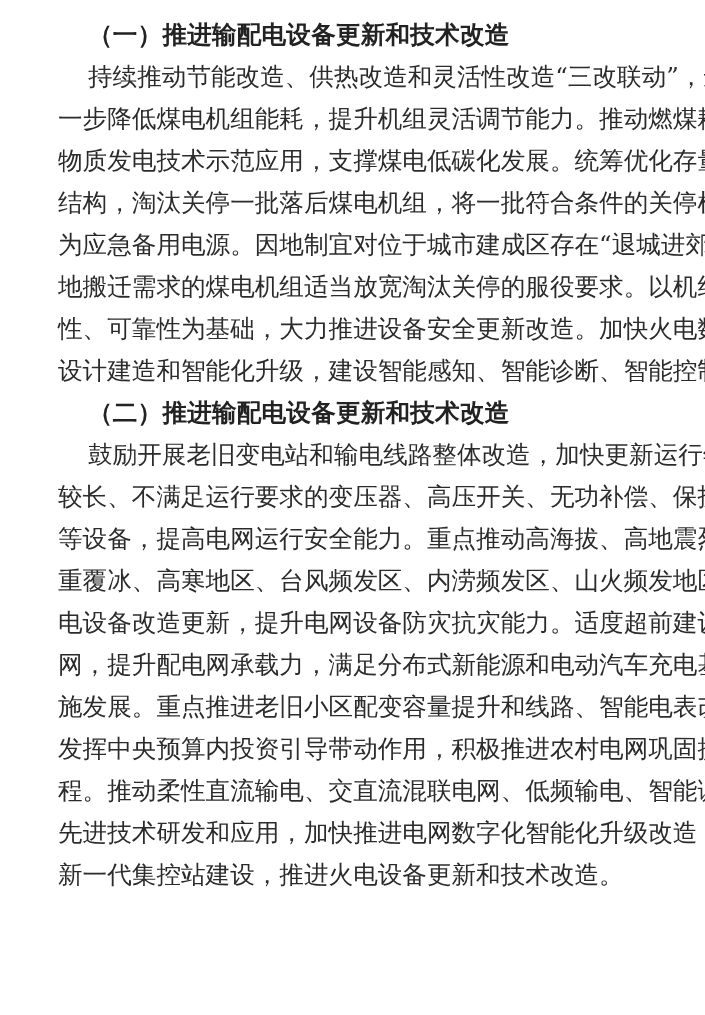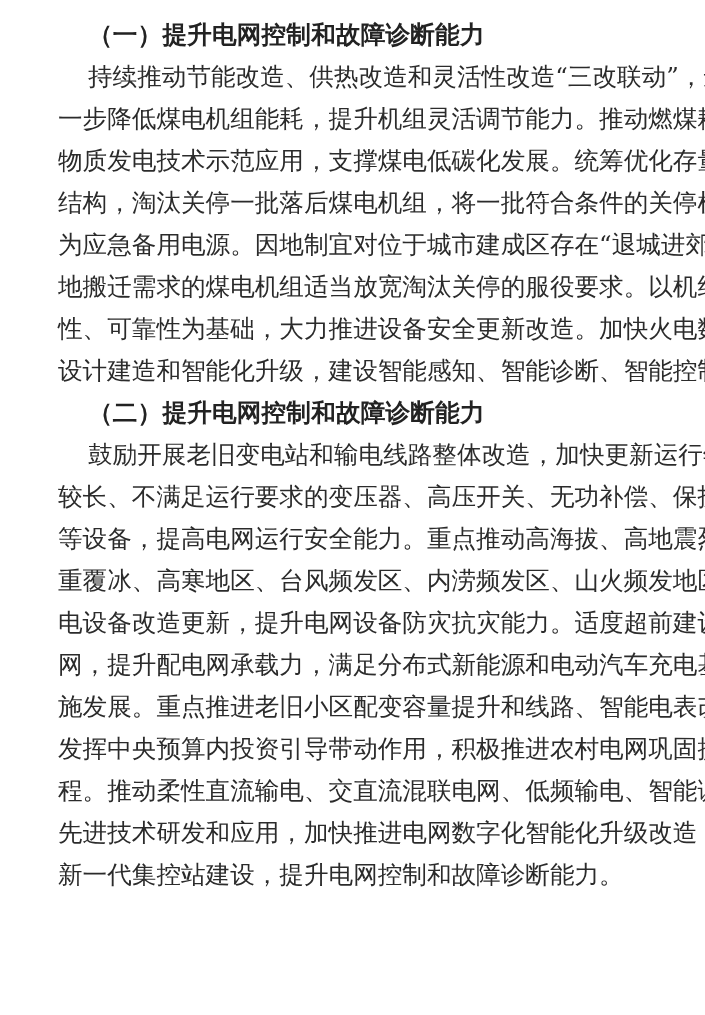--- a/index.html
+++ b/index.html
@@ -77,21 +77,21 @@
     margin-left: 0;
   }
 </style>
 </head>
 <body>
 
 <div class="page">
 
   <div class="text-column">
 
-    <div class="heading">（一）提升电网控制和故障诊断能力</div>
+    <div class="heading">（一）推进输配电设备更新和技术改造</div>
 
     <div class="para-line indent justify">
         <span>持</span>
         <span>续</span>
         <span>推</span>
         <span>动</span>
         <span>节</span>
         <span>能</span>
         <span>改</span>
         <span>造</span>
@@ -312,21 +312,21 @@
         <span>能</span>
         <span>诊</span>
         <span>断</span>
         <span>、</span>
         <span>智</span>
         <span>能</span>
         <span>控</span>
         <span>制</span>
       </div>
 
-    <div class="heading">（二）提升电网控制和故障诊断能力</div>
+    <div class="heading">（二）推进输配电设备更新和技术改造</div>
 
     <div class="para-line indent justify">
         <span>鼓</span>
         <span>励</span>
         <span>开</span>
         <span>展</span>
         <span>老</span>
         <span>旧</span>
         <span>变</span>
         <span>电</span>
@@ -603,17 +603,17 @@
         <span>化</span>
         <span>智</span>
         <span>能</span>
         <span>化</span>
         <span>升</span>
         <span>级</span>
         <span>改</span>
         <span>造</span>
         <span>，</span>
       </div>
-    <div class="para-line flush">新一代集控站建设，提升电网控制和故障诊断能力。</div>
+    <div class="para-line flush">新一代集控站建设，推进火电设备更新和技术改造。</div>
 
   </div>
 
 </div>
 
 </body></html>

